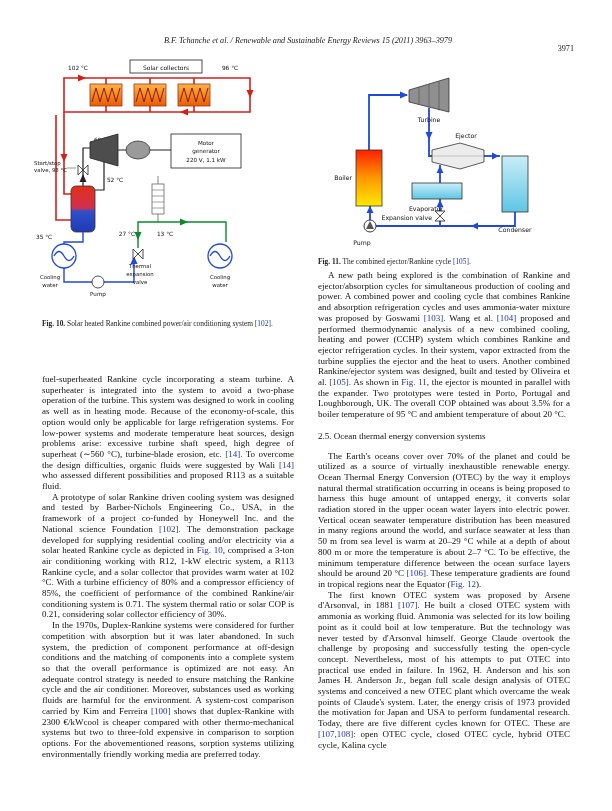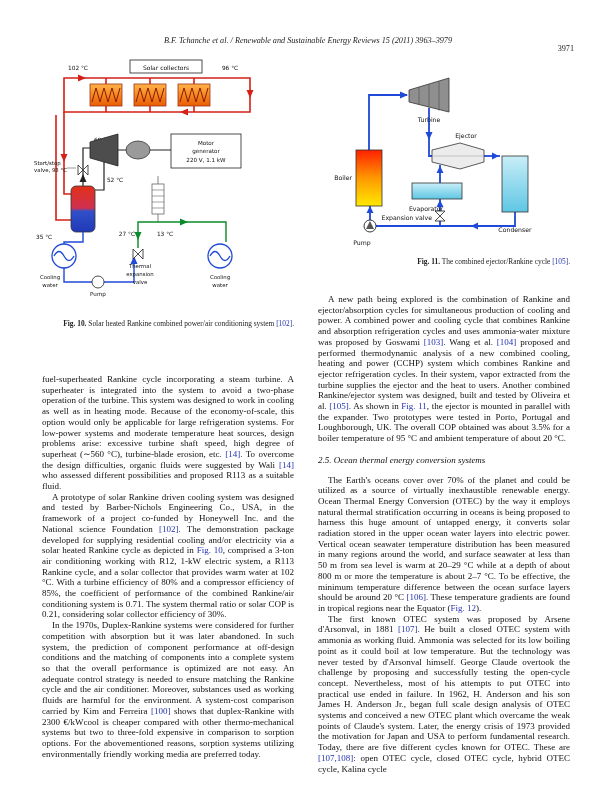--- a/index.html
+++ b/index.html
@@ -15,33 +15,33 @@
   .pagenum {
     position:absolute; right:0; top:8px; font-style:normal; color:#222;
   }
   .col { position:absolute; top:58px; width:252px; }
   .col-left  { left:42px; }
   .col-right { left:318px; }
   figure { display:block; }
   .fig10-svg { display:block; margin-left:-8px; }
   .fig11-svg { display:block; margin-left:-4px; margin-top:6px; }
   .caption {
-    font-size:7.4px; line-height:9px; text-align:right; color:#222; margin-top:5px;
+    font-size:7.4px; line-height:9px; text-align:left; color:#222; margin-top:5px;
   }
   .caption b { font-weight:bold; }
   .body-text {
     font-size:9px; line-height:10.7px; text-align:justify;
     hyphens:auto; -webkit-hyphens:auto;
   }
   .body-start-left  { margin-top:46px; }
-  .body-start-right { margin-top:28px; }
+  .body-start-right { margin-top:4px; }
   p.para { text-indent:10px; }
   p.para.noindent { text-indent:0; }
   .section-heading {
-    font-size:9px; font-style:italic; font-weight:normal;
+    font-size:9px; font-weight:normal;
     margin:11px 0 9px 0; text-align:left;
   }
   .ref { color:#2433ae; }
   svg text { font-family:"DejaVu Sans", sans-serif; fill:#111; }
 </style>
 </head>
 <body>
 
 <div class="page">
 

